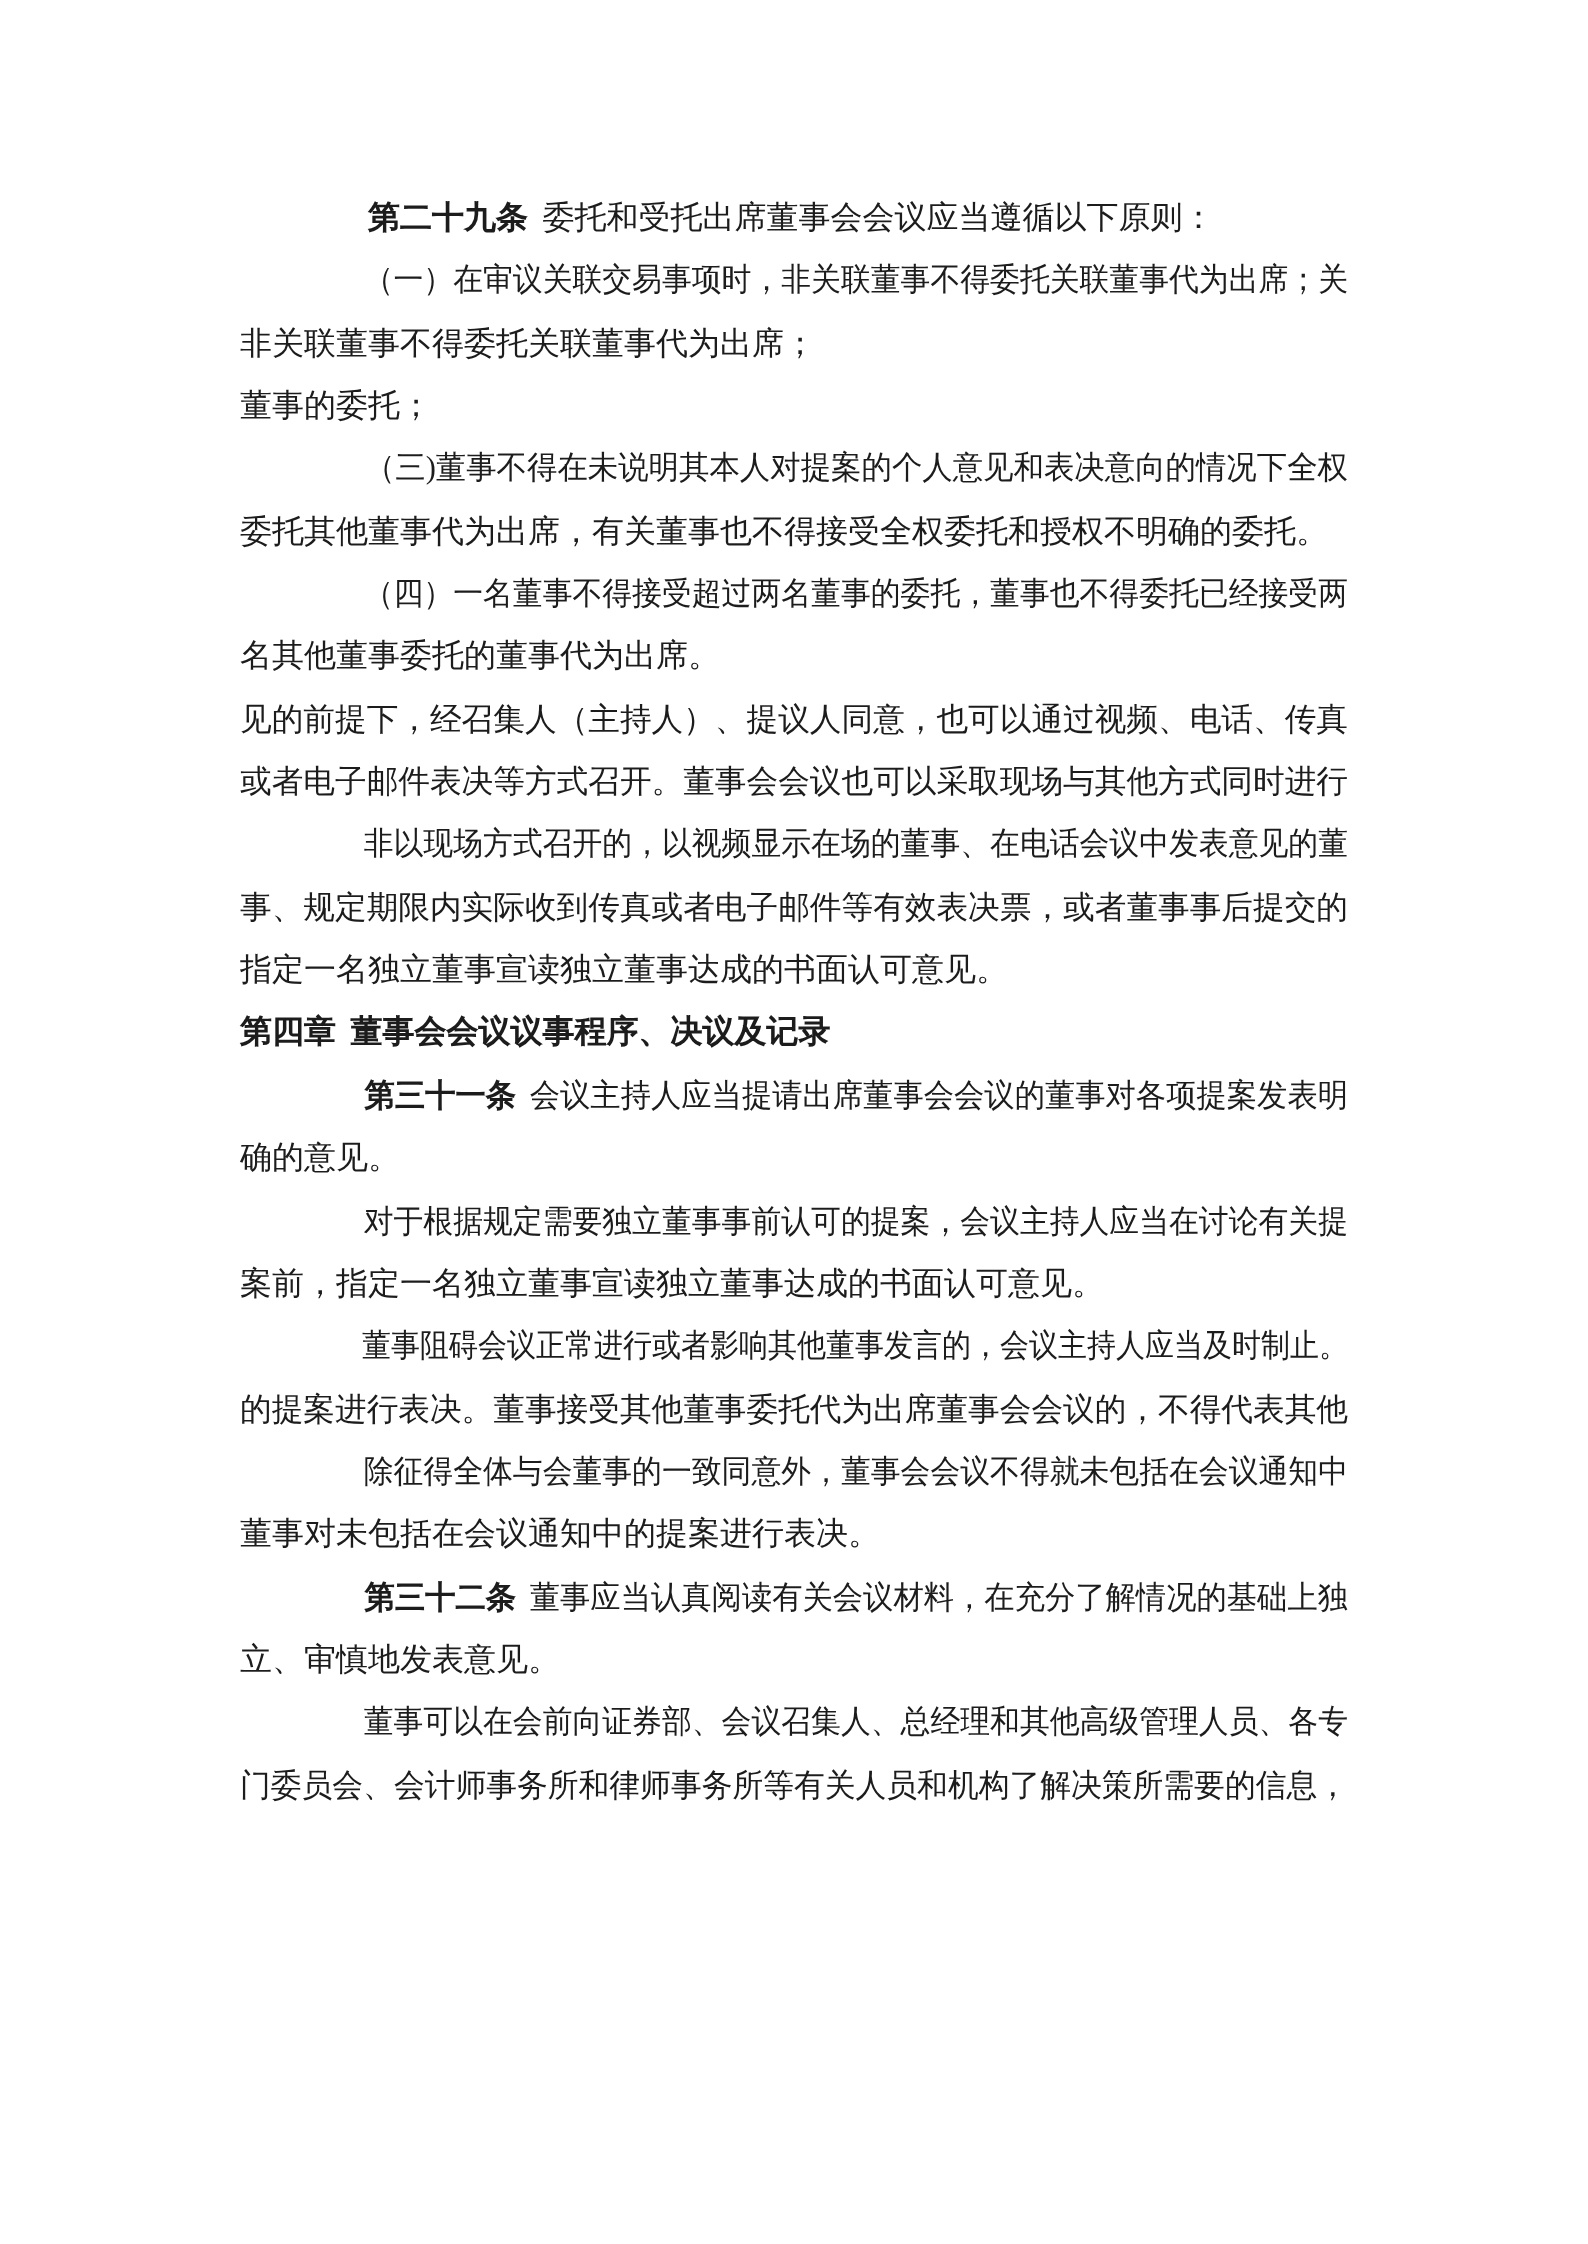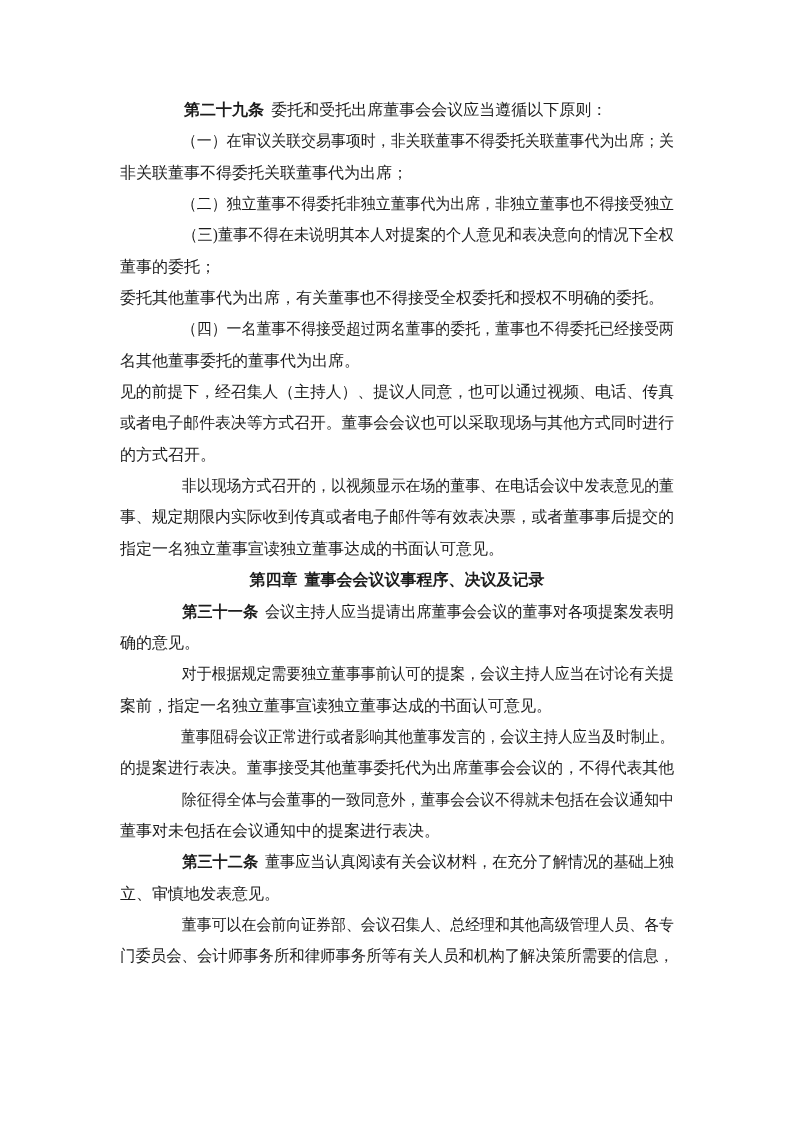--- a/index.html
+++ b/index.html
@@ -28,21 +28,20 @@
     text-align: left;
   }
   .line {
     height: 31.35px;
     white-space: nowrap;
   }
   .line.indent {
     text-indent: 2em;
   }
   .line.center {
-    text-align: center;
     text-indent: 0;
   }
   .line.center .seg {
     font-weight: bold;
   }
   .seg b {
     font-weight: bold;
     margin-right: 0.45em;
   }
   .seg {
@@ -51,29 +50,27 @@
   }
 </style>
 </head>
 <body>
 
 <div class="page">
   <div class="doc" style="color: rgb(28, 28, 28);">
       <div class="line indent"><span class="seg"><b>第二十九条</b>委托和受托出席董事会会议应当遵循以下原则：</span></div>
       <div class="line indent fill"><span class="seg" style="transform: scaleX(0.932143);">（一）在审议关联交易事项时，非关联董事不得委托关联董事代为出席；关</span></div>
       <div class="line"><span class="seg">非关联董事不得委托关联董事代为出席；</span></div>
-      <div class="line indent fill"><span class="seg" style="transform: scaleX(0.932143);">（二）独立董事不得委托非独立董事代为出席，非独立董事也不得接受独立</span></div>
+      <div class="line"><span class="seg">董事的委托；</span></div>
       <div class="line indent fill"><span class="seg" style="transform: scaleX(0.950252);">（三)董事不得在未说明其本人对提案的个人意见和表决意向的情况下全权</span></div>
-      <div class="line"><span class="seg">董事的委托；</span></div>
       <div class="line"><span class="seg">委托其他董事代为出席，有关董事也不得接受全权委托和授权不明确的委托。</span></div>
       <div class="line indent fill"><span class="seg" style="transform: scaleX(0.932143);">（四）一名董事不得接受超过两名董事的委托，董事也不得委托已经接受两</span></div>
       <div class="line"><span class="seg">名其他董事委托的董事代为出席。</span></div>
       <div class="line fill"><span class="seg" style="transform: scaleX(0.989286);">见的前提下，经召集人（主持人）、提议人同意，也可以通过视频、电话、传真</span></div>
       <div class="line fill"><span class="seg" style="transform: scaleX(0.989286);">或者电子邮件表决等方式召开。董事会会议也可以采取现场与其他方式同时进行</span></div>
-      <div class="line"><span class="seg">的方式召开。</span></div>
       <div class="line indent fill"><span class="seg" style="transform: scaleX(0.932143);">非以现场方式召开的，以视频显示在场的董事、在电话会议中发表意见的董</span></div>
       <div class="line fill"><span class="seg" style="transform: scaleX(0.989286);">事、规定期限内实际收到传真或者电子邮件等有效表决票，或者董事事后提交的</span></div>
       <div class="line"><span class="seg">指定一名独立董事宣读独立董事达成的书面认可意见。</span></div>
       <div class="line center"><span class="seg"><b>第四章</b>董事会会议议事程序、决议及记录</span></div>
       <div class="line indent fill"><span class="seg" style="transform: scaleX(0.947046);"><b>第三十一条</b>会议主持人应当提请出席董事会会议的董事对各项提案发表明</span></div>
       <div class="line"><span class="seg">确的意见。</span></div>
       <div class="line indent fill"><span class="seg" style="transform: scaleX(0.932143);">对于根据规定需要独立董事事前认可的提案，会议主持人应当在讨论有关提</span></div>
       <div class="line"><span class="seg">案前，指定一名独立董事宣读独立董事达成的书面认可意见。</span></div>
       <div class="line indent fill"><span class="seg" style="transform: scaleX(0.90625);">董事阻碍会议正常进行或者影响其他董事发言的，会议主持人应当及时制止。</span></div>
       <div class="line fill"><span class="seg" style="transform: scaleX(0.989286);">的提案进行表决。董事接受其他董事委托代为出席董事会会议的，不得代表其他</span></div>

